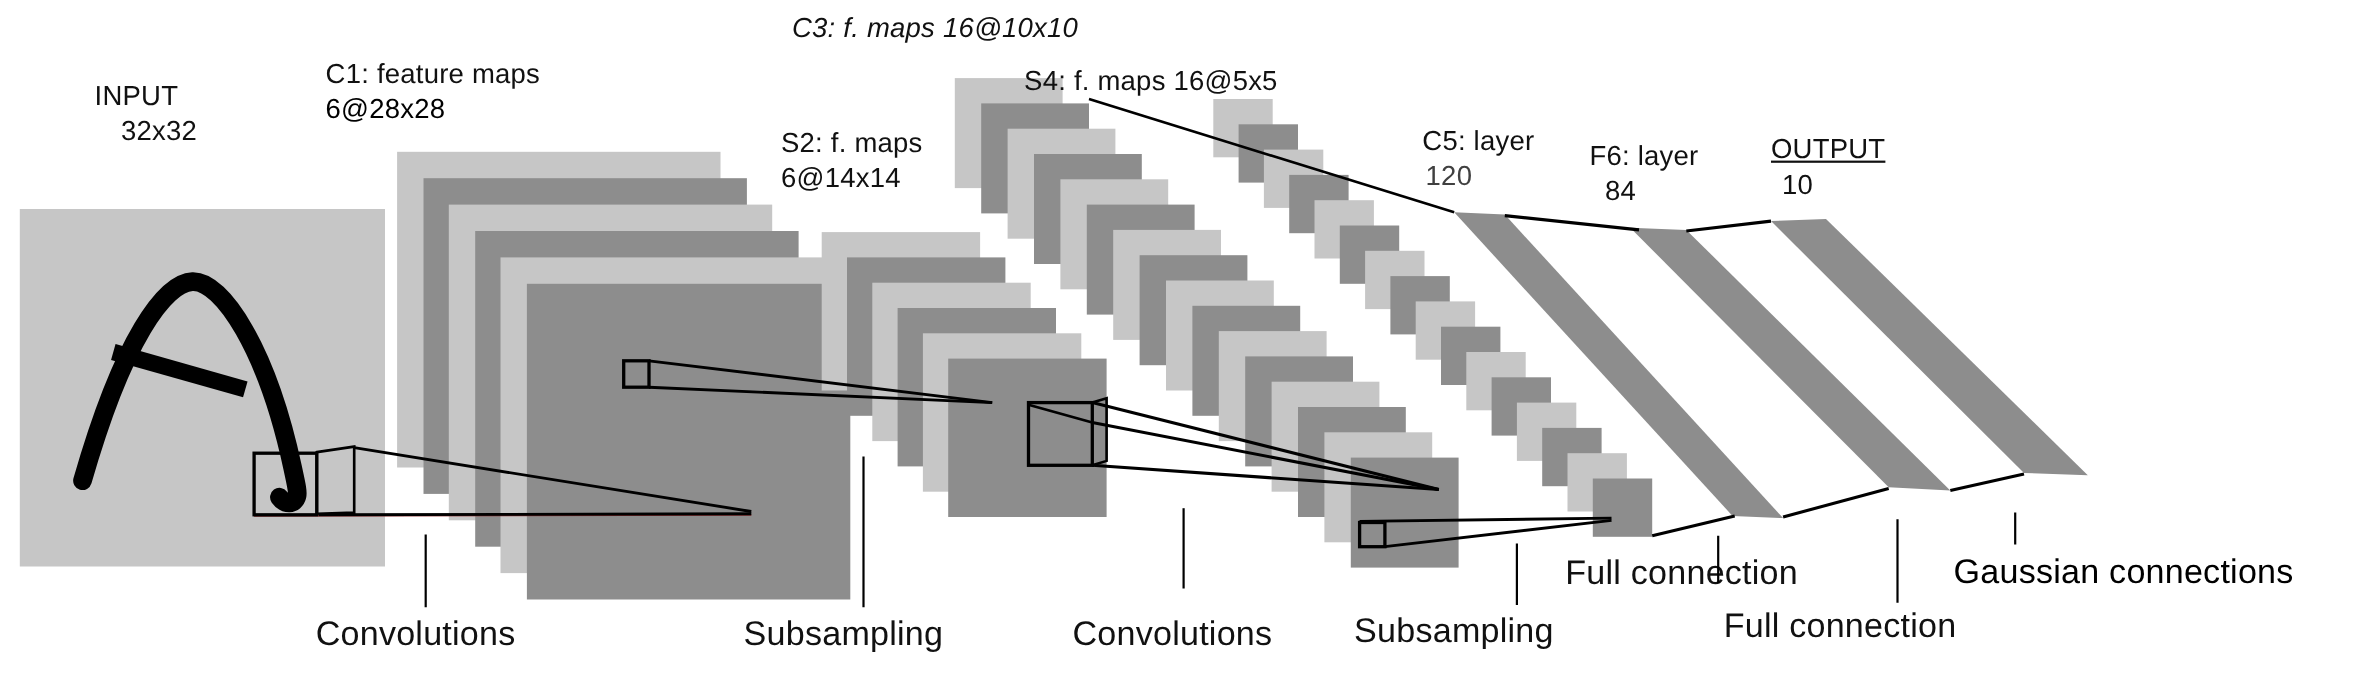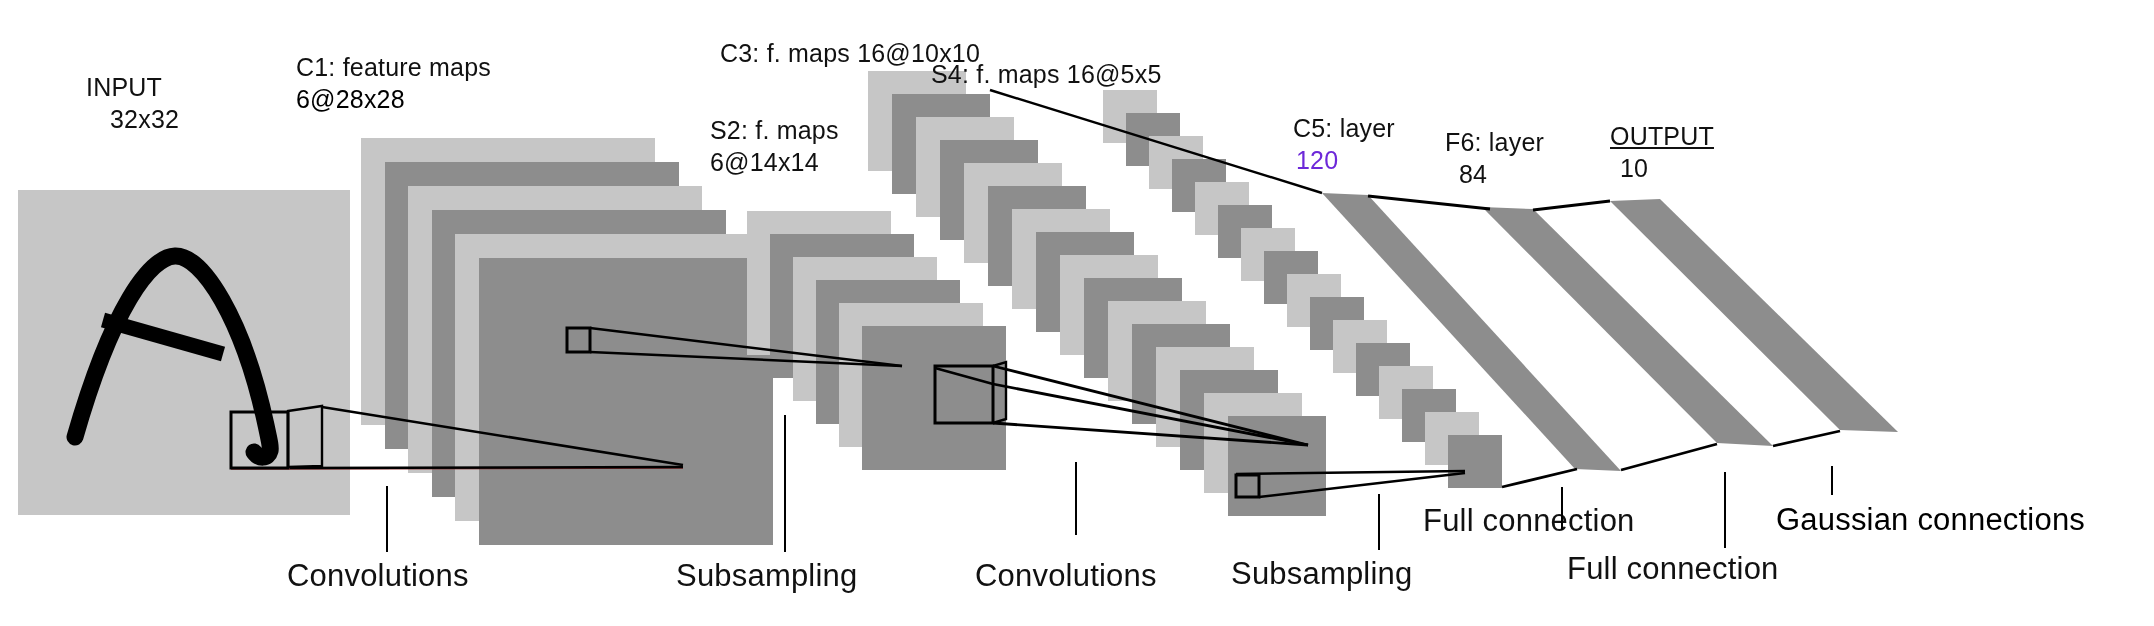--- a/index.html
+++ b/index.html
@@ -65,26 +65,26 @@
       <div style="position: absolute; left: 1379px; top: 366px; width: 54px; height: 53px; background: rgb(198, 198, 198);"></div>
       <div style="position: absolute; left: 1402px; top: 389px; width: 54px; height: 53px; background: rgb(141, 141, 141);"></div>
       <div style="position: absolute; left: 1425px; top: 412px; width: 54px; height: 53px; background: rgb(198, 198, 198);"></div>
       <div style="position: absolute; left: 1448px; top: 435px; width: 54px; height: 53px; background: rgb(141, 141, 141);"></div>
     </div>
   <div id="labels-root">
       <div class="lbl lbl-top" style="left: 86px; top: 74px; color: rgb(17, 17, 17);">INPUT</div>
       <div class="lbl lbl-top" style="left: 86px; top: 106px; color: rgb(17, 17, 17); margin-left: 24px;">32x32</div>
       <div class="lbl lbl-top" style="left: 296px; top: 54px; color: rgb(17, 17, 17);">C1: feature maps</div>
       <div class="lbl lbl-top" style="left: 296px; top: 86px; color: #000000;">6@28x28</div>
-      <div class="lbl lbl-top" style="left: 720px; top: 40px; color: rgb(17, 17, 17);">C3: f. maps 16@10x10</div>
+      <div class="lbl lbl-top" style="left: 720px; top: 13px; color: rgb(17, 17, 17); font-style: italic;">C3: f. maps 16@10x10</div>
       <div class="lbl lbl-top" style="left: 710px; top: 117px; color: rgb(17, 17, 17);">S2: f. maps</div>
       <div class="lbl lbl-top" style="left: 710px; top: 149px; color: rgb(17, 17, 17);">6@14x14</div>
       <div class="lbl lbl-top" style="left: 931px; top: 61px; color: rgb(17, 17, 17);">S4: f. maps 16@5x5</div>
       <div class="lbl lbl-top" style="left: 1293px; top: 115px; color: rgb(17, 17, 17);">C5: layer</div>
-      <div class="lbl lbl-top" style="left: 1296px; top: 147px; color: #6d28d9;">120</div>
+      <div class="lbl lbl-top" style="left: 1296px; top: 147px; color: #404040;">120</div>
       <div class="lbl lbl-top" style="left: 1445px; top: 129px; color: rgb(17, 17, 17);">F6: layer</div>
       <div class="lbl lbl-top" style="left: 1459px; top: 161px; color: rgb(17, 17, 17);">84</div>
       <div class="lbl lbl-top" style="left: 1610px; top: 123px; color: rgb(17, 17, 17); text-decoration: underline;">OUTPUT</div>
       <div class="lbl lbl-top" style="left: 1620px; top: 155px; color: rgb(17, 17, 17); text-align: center;">10</div>
       <div class="lbl lbl-bottom" style="left: 287px; top: 560px; color: rgb(17, 17, 17);">Convolutions</div>
       <div class="lbl lbl-bottom" style="left: 676px; top: 560px; color: rgb(17, 17, 17);">Subsampling</div>
       <div class="lbl lbl-bottom" style="left: 975px; top: 560px; color: rgb(17, 17, 17);">Convolutions</div>
       <div class="lbl lbl-bottom" style="left: 1231px; top: 558px; color: rgb(17, 17, 17);">Subsampling</div>
       <div class="lbl lbl-bottom" style="left: 1423px; top: 505px; color: rgb(17, 17, 17);">Full connection</div>
       <div class="lbl lbl-bottom" style="left: 1567px; top: 553px; color: rgb(17, 17, 17);">Full connection</div>

